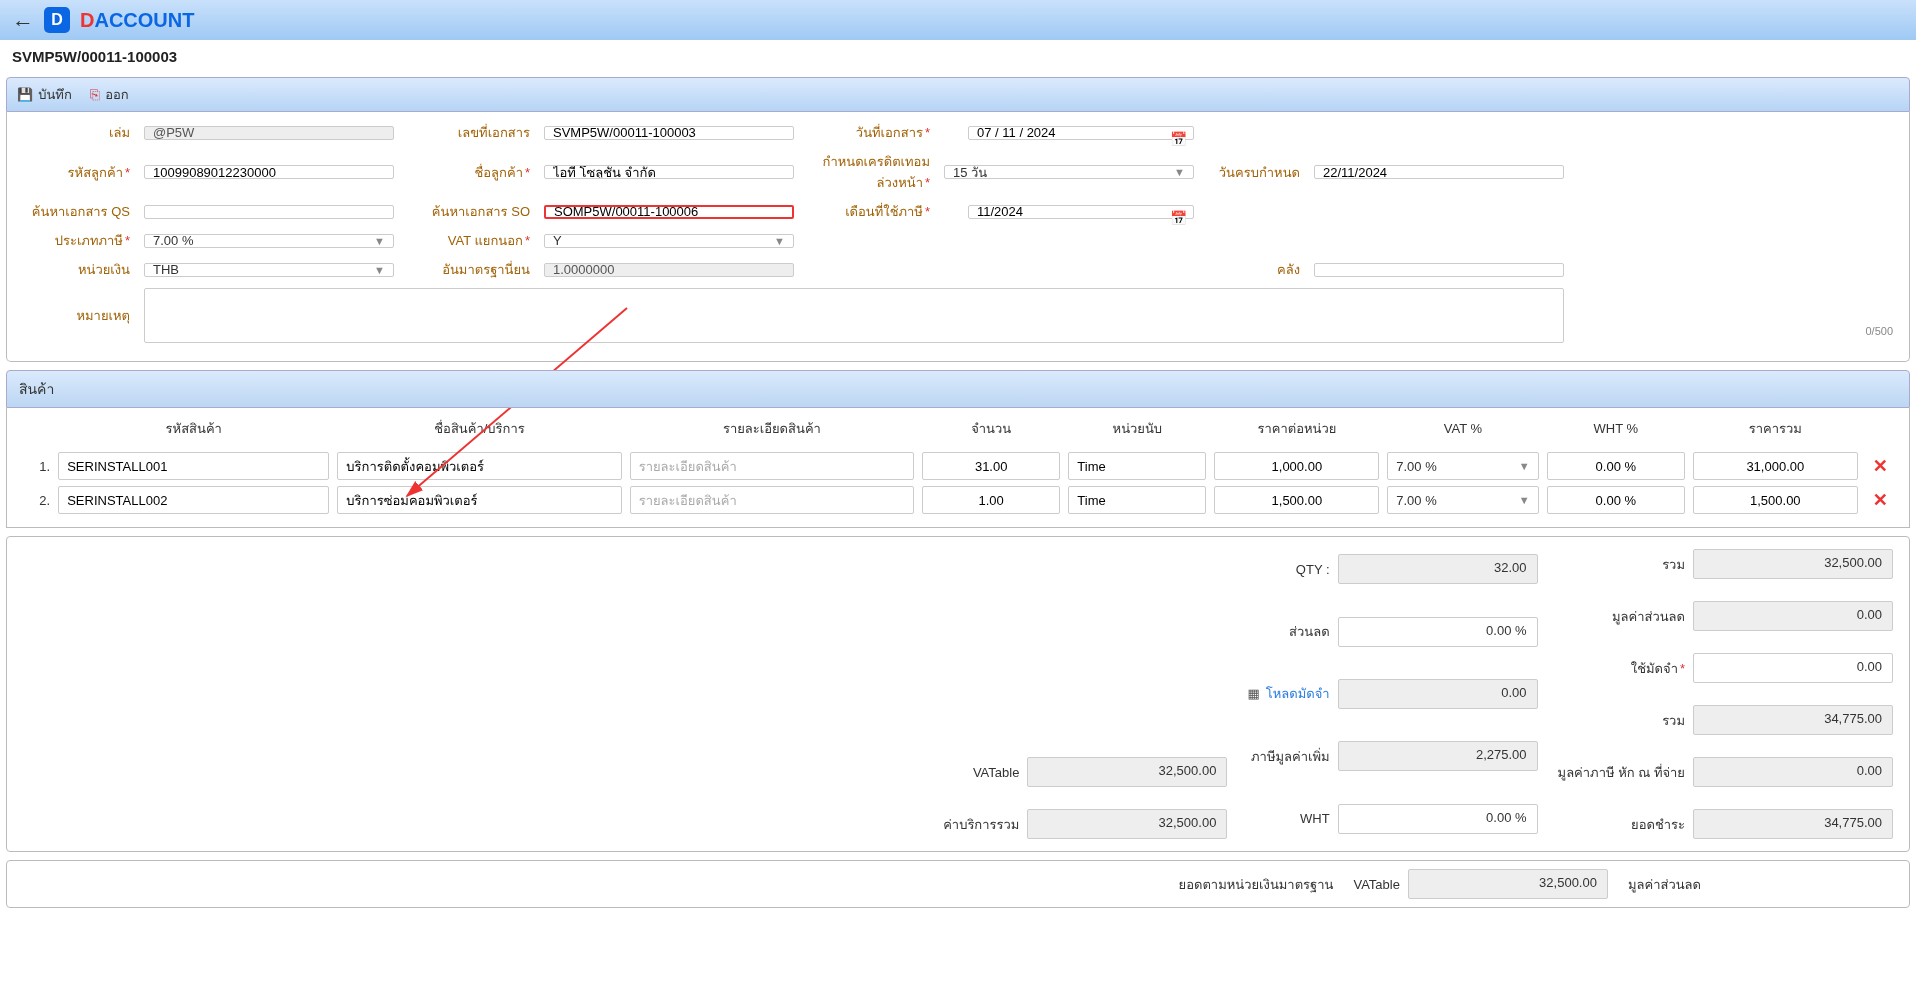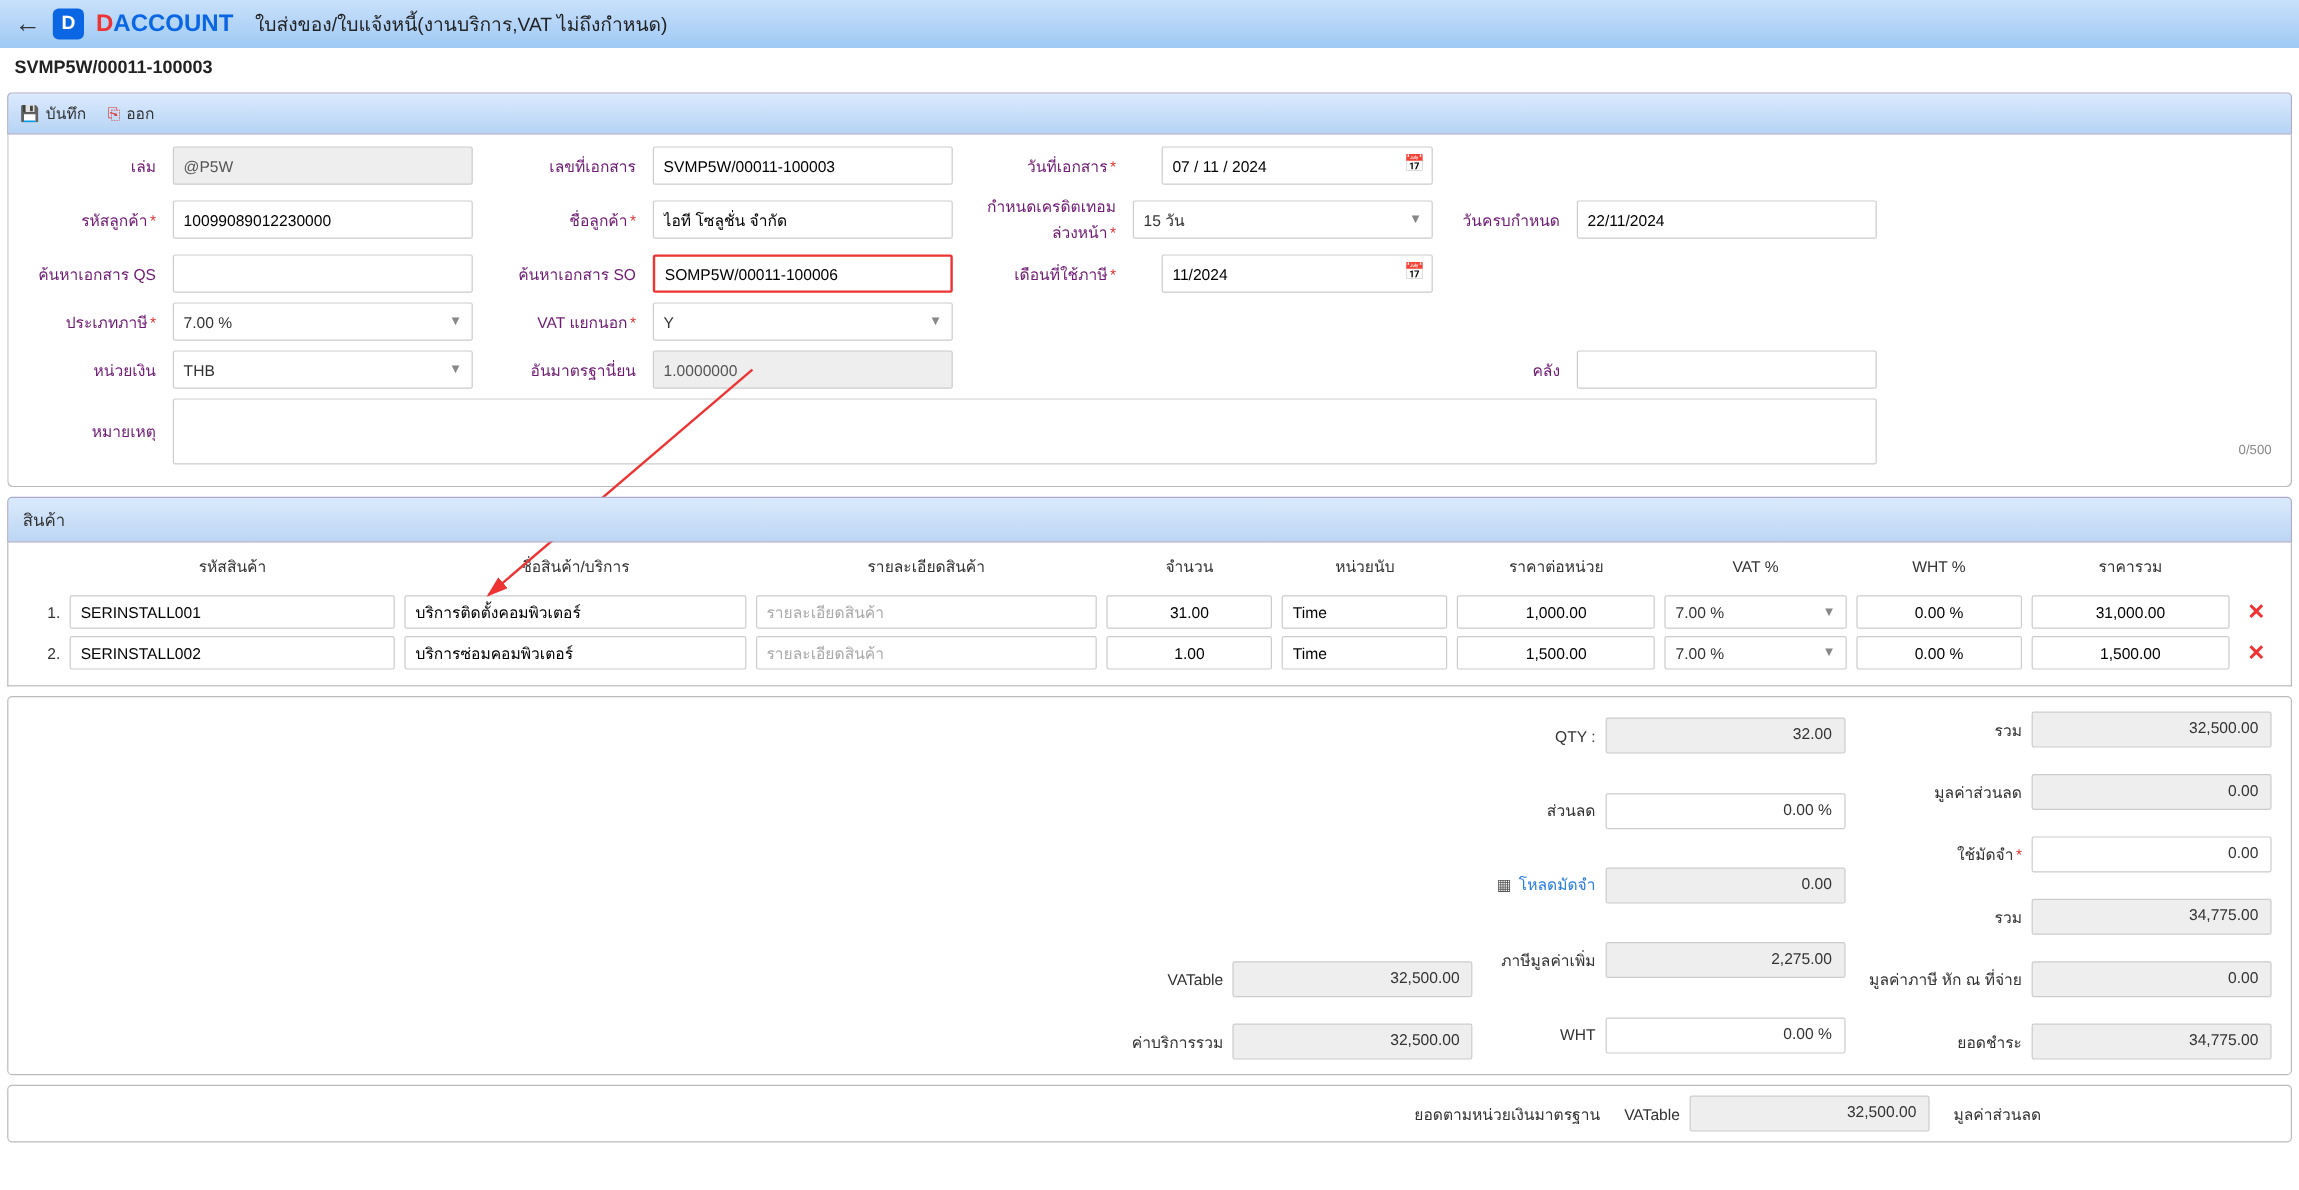--- a/index.html
+++ b/index.html
@@ -11,23 +11,23 @@
 .logo-text .d { color: #e33; }
 .logo-text .rest { color: #0b66e3; }
 .page-title { font-size: 16px; color: #222; margin-left: 8px; }
 .subtitle { padding: 8px 12px; font-size: 15px; font-weight: bold; color: #222; background:#fff; }
 .toolbar { background: linear-gradient(#dbeafd, #b6d4f5); border: 1px solid #aac; border-radius: 4px 4px 0 0; margin: 4px 6px 0 6px; padding: 6px 10px; display: flex; align-items: center; gap: 18px; }
 .tool-btn { display: inline-flex; align-items: center; gap: 5px; font-size: 13px; color: #333; cursor: pointer; }
 .icon-save { color: #0b5ed7; }
 .icon-exit { color: #d33; }
 .panel { border: 1px solid #bbb; border-top: none; border-radius: 0 0 5px 5px; margin: 0 6px 8px 6px; padding: 10px 12px 18px 12px; position: relative; }
 .form-grid { display: grid; grid-template-columns: 115px 250px 130px 250px 130px 250px 100px 250px; gap: 8px 10px; align-items: center; }
-.label { text-align: right; font-size: 13px; color: #701a75; padding-right: 4px; }
+.label { text-align: right; font-size: 13px; color: #a16207; padding-right: 4px; }
 .req::after { content: "*"; color: #d33; margin-left: 2px; }
-.input, .select, .dateinput { height: 32px; border: 1px solid #ccc; border-radius: 2px; padding: 4px 8px; font-size: 13px; width: 100%; background: #fff; }
+.input, .select, .dateinput { height: 14px; border: 1px solid #ccc; border-radius: 2px; padding: 4px 8px; font-size: 13px; width: 100%; background: #fff; }
 .input.readonly { background: #eee; color: #555; }
 .input.red-box { border: 2px solid #e33; }
 .select { display: flex; align-items: center; justify-content: space-between; cursor: pointer; }
 .caret { color: #888; font-size: 11px; }
 .date-wrap { position: relative; padding-left: 24px; }
 .date-icon { position: absolute; right: 6px; top: 6px; color: #2a7de1; font-size: 14px; }
 .textarea { width: 100%; grid-column: 2 / 9; border: 1px solid #ccc; border-radius: 2px; min-height: 55px; padding: 6px 8px; resize: none; }
 .char-count { position:absolute; right:16px; bottom:24px; font-size:11px; color:#888; }
 .section-bar { background: linear-gradient(#daeafc, #bcd6f3); border: 1px solid #aac; border-radius: 4px 4px 0 0; margin: 4px 6px 0 6px; padding: 7px 12px; font-size: 14px; position:relative; }
 .table-panel { border: 1px solid #bbb; border-top: none; margin: 0 6px 8px 6px; padding: 0 10px 10px 10px; }
@@ -50,21 +50,20 @@
 .arrow-svg { position:absolute; left:390px; top:186px; pointer-events:none; }
 @media (max-width:1600px){ .form-grid{ grid-template-columns: 110px 230px 120px 230px 125px 230px 95px 230px; } }
 </style>
 </head>
 <body>
 
 <div class="topbar">
   <span class="back-arrow">←</span>
   <span class="logo-box">D</span>
   <span class="logo-text"><span class="d">D</span><span class="rest">ACCOUNT</span></span>
-  <span class="page-title">ใบส่งของ/ใบแจ้งหนี้(งานบริการ,VAT ไม่ถึงกำหนด)</span>
 </div>
 <div class="subtitle">SVMP5W/00011-100003</div>
 
 <div class="toolbar">
   <span class="tool-btn">
     <span class="icon-save">💾</span>
     <span>บันทึก</span>
   </span>
   <span class="tool-btn">
     <span class="icon-exit">⎘</span>

